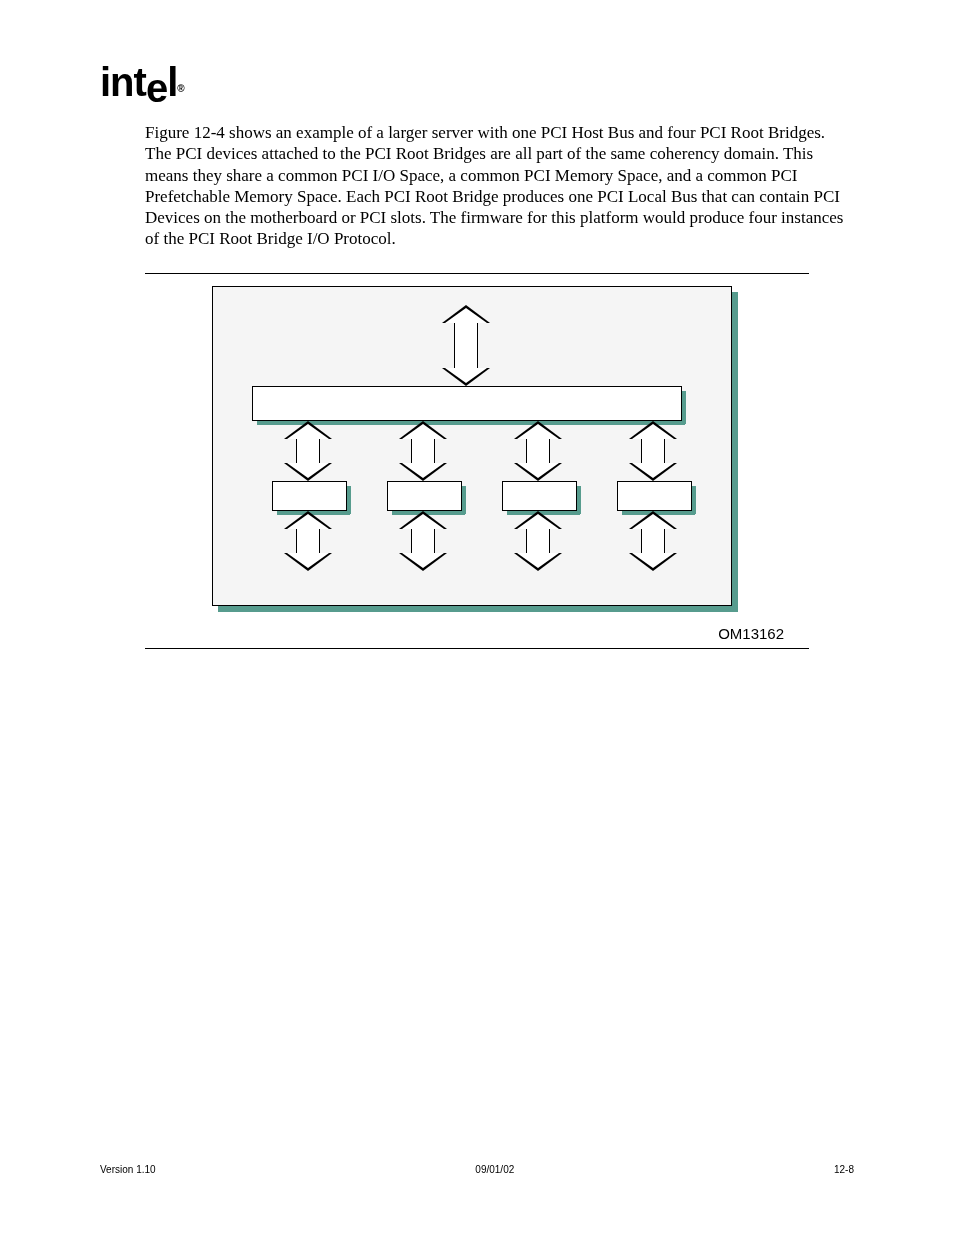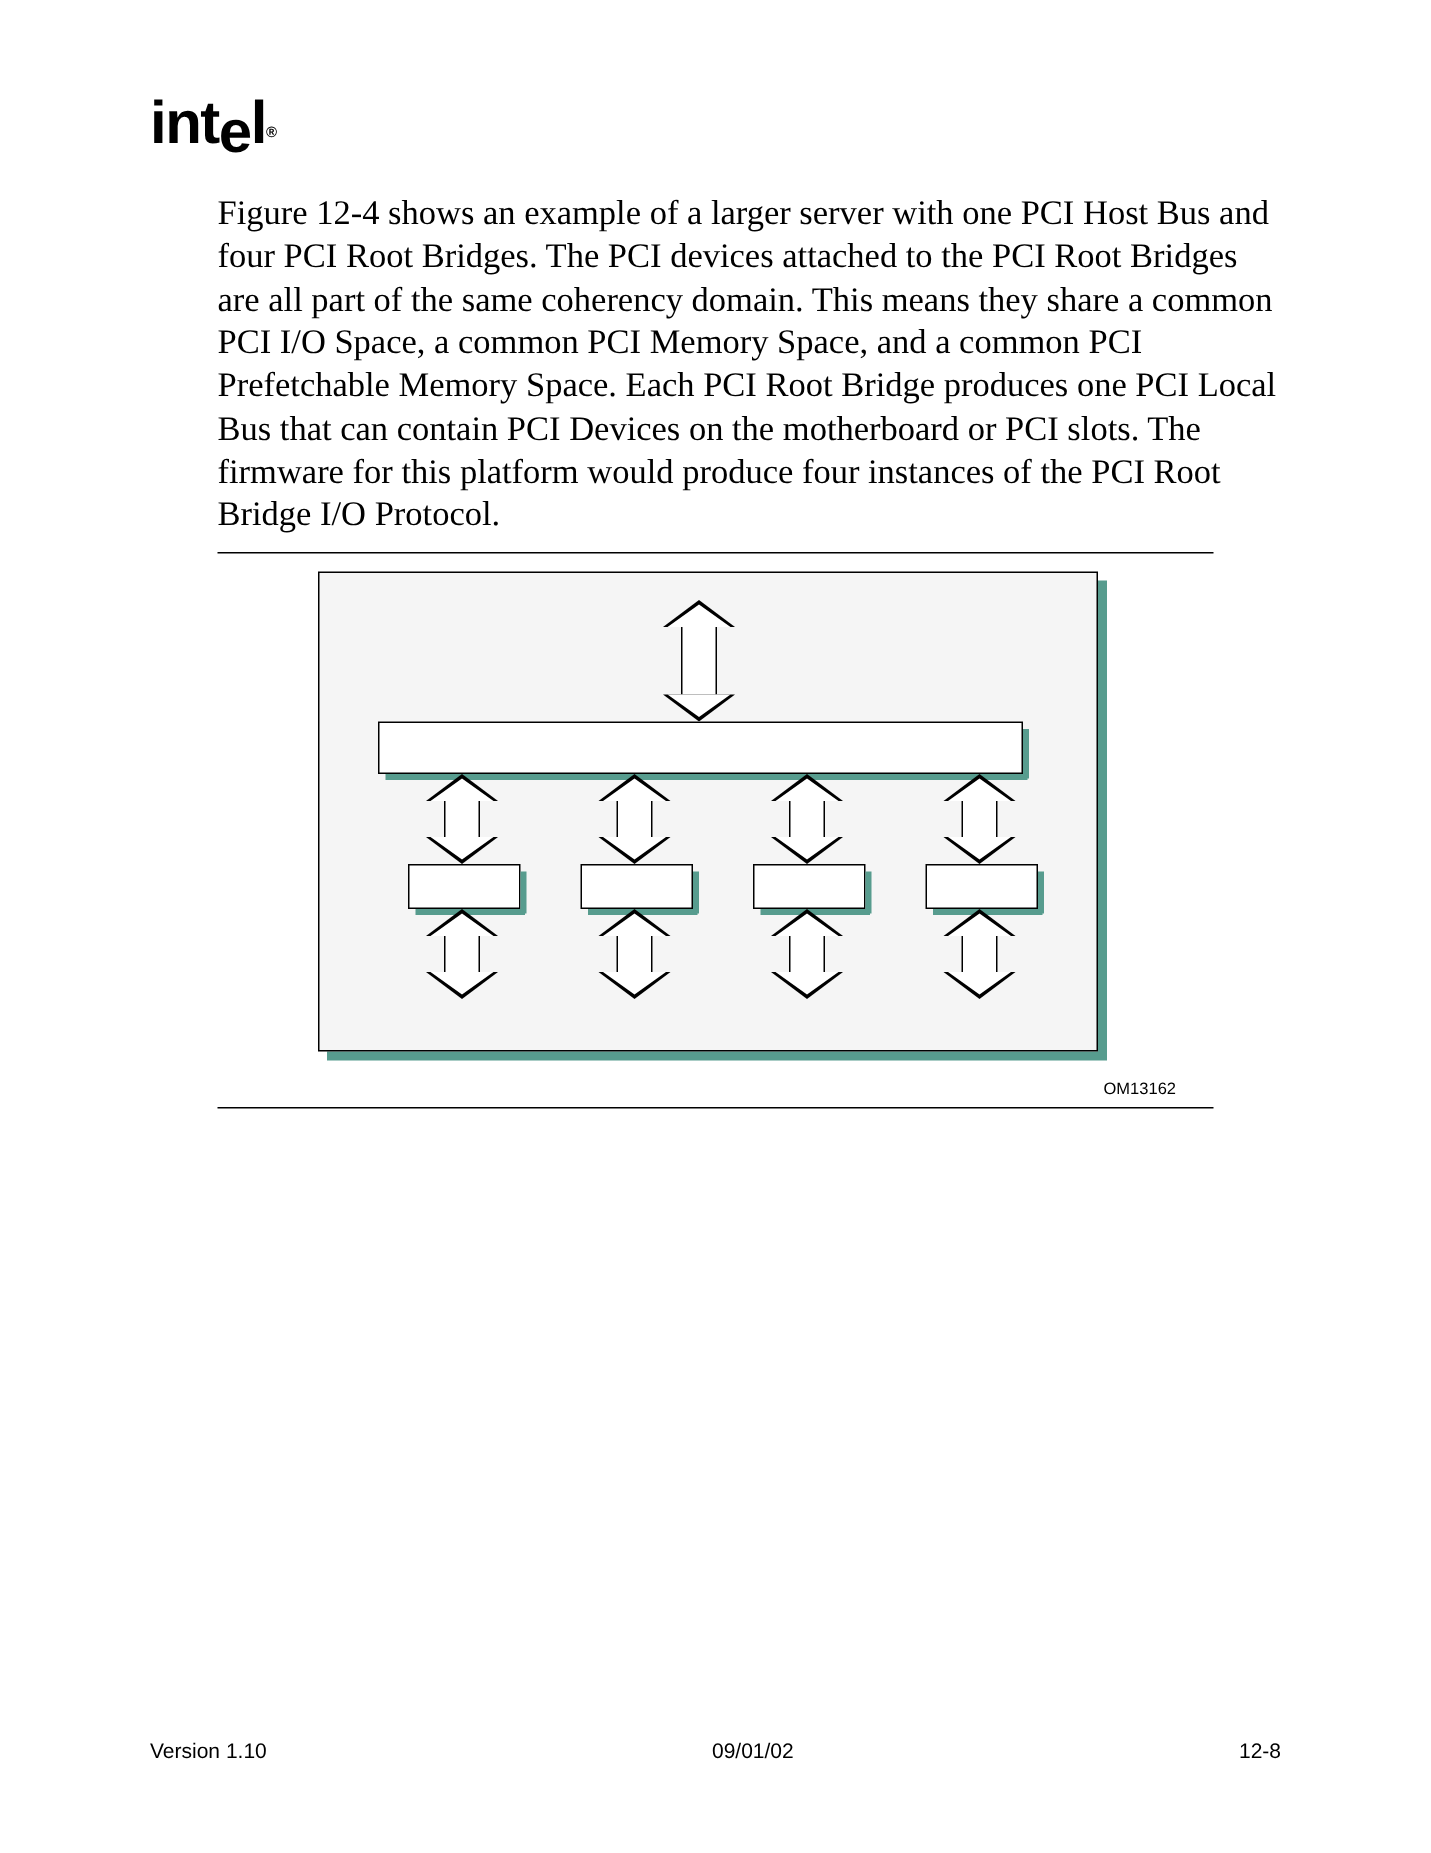--- a/index.html
+++ b/index.html
@@ -25,25 +25,25 @@
     font-size: 40px;
     letter-spacing: -1px;
     position: relative;
     display: inline-block;
   }
   .logo .special {
     position: relative;
     top: 6px;
   }
   .para {
-    font-size: 23px;
+    font-size: 17px;
     line-height: 1.25;
     margin-left: 45px;
     margin-right: 0px;
-    margin-bottom: 10px;
+    margin-bottom: 23px;
     text-align: left;
   }
   .fig-frame {
     margin: 0 45px;
     border-top: 1.5px solid #000;
     border-bottom: 1.5px solid #000;
     padding: 12px 0 6px 0;
   }
   .fig-holder {
     display:flex;
@@ -142,32 +142,32 @@
   .a-top { left:230px; top:19px; }
   .a-top .shaft{ height:45px; }
   .a-mid .shaft{ height:24px; }
   .a-mid { top:135px; }
   .am1{ left:72px;} .am2{left:187px;} .am3{left:302px;} .am4{left:417px;}
   .a-bot .shaft{ height:24px;}
   .a-bot { top:225px;}
   .ab1{left:72px;} .ab2{left:187px;} .ab3{left:302px;} .ab4{left:417px;}
   .om {
     font-family: Arial, sans-serif;
-    font-size:11px;
+    font-size:15px;
     text-align:right;
     padding-right:25px;
     padding-top:4px;
   }
   .footer {
     position: absolute;
     bottom: 60px;
     left: 100px;
     right: 100px;
     font-family: Arial, Helvetica, sans-serif;
-    font-size: 14px;
+    font-size: 10px;
     display: flex;
     justify-content: space-between;
   }
 </style>
 </head>
 <body>
 
 <div class="page">
   <div class="logo">int<span class="special">e</span>l<span style="font-size:10px;position:relative;top:-4px;">®</span></div>
 

